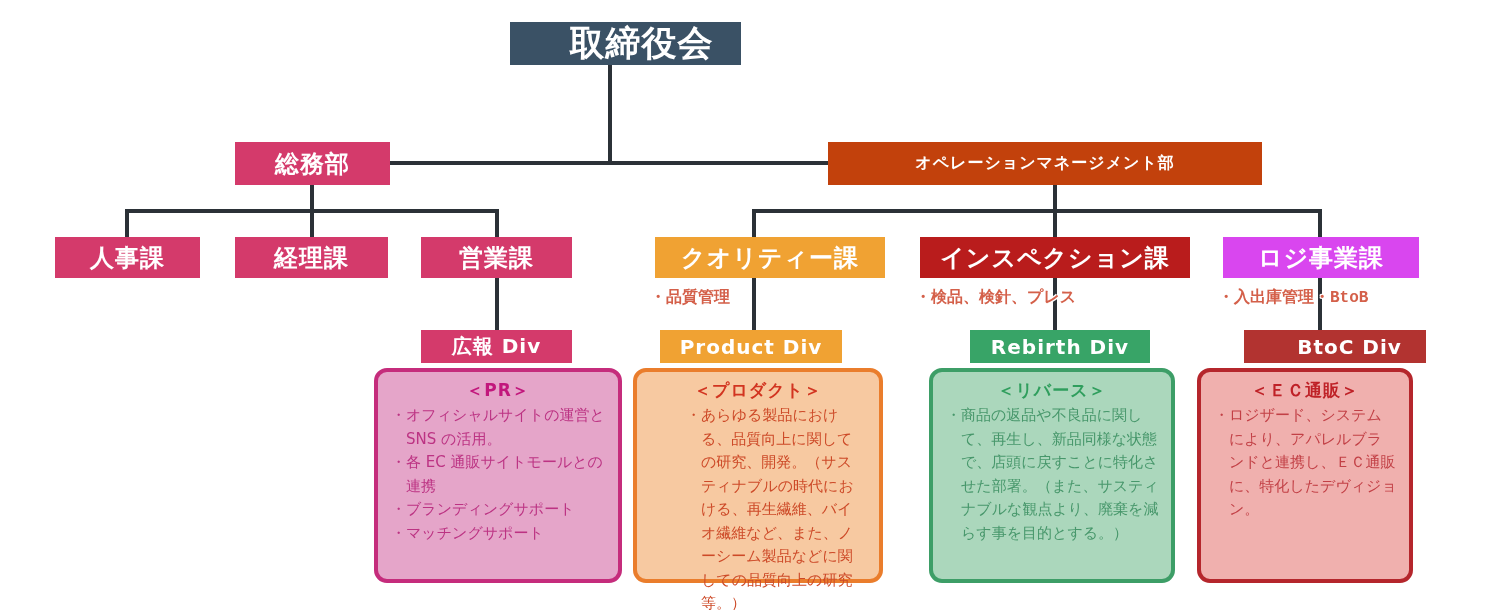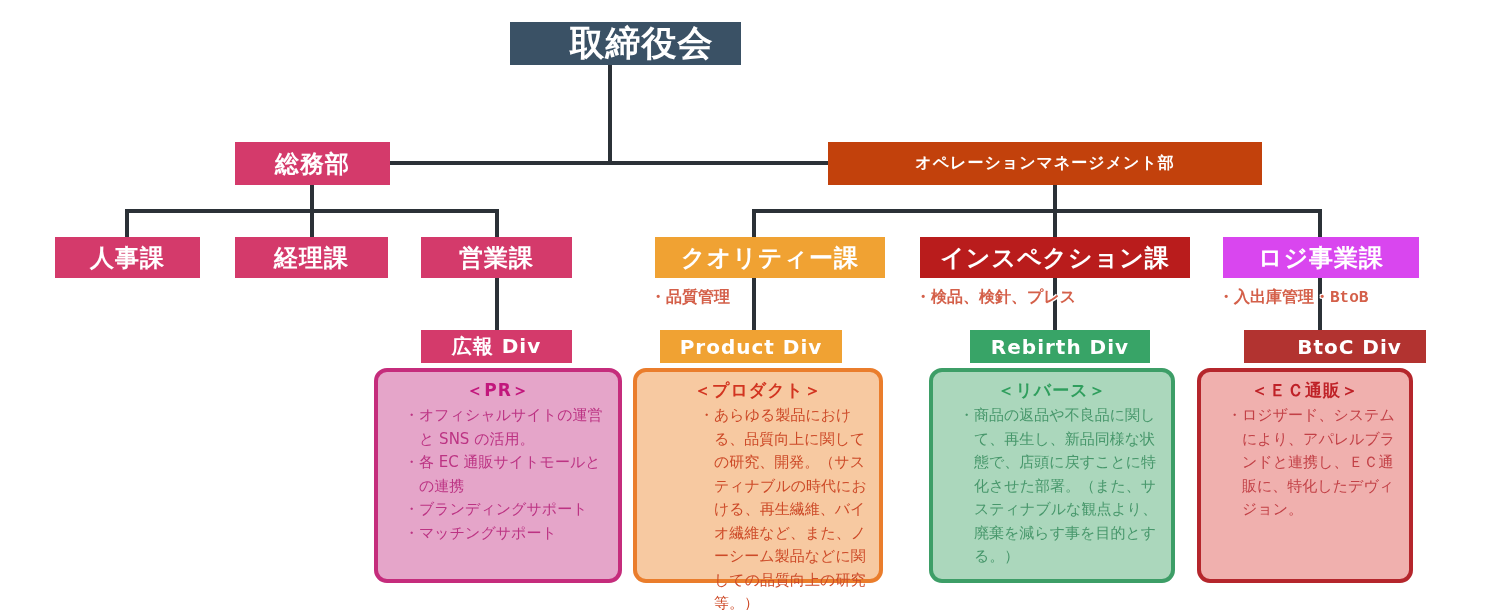--- a/index.html
+++ b/index.html
@@ -37,21 +37,21 @@
   .panel{position:absolute;top:368px;height:215px;border-radius:13px;border:4px solid;box-sizing:border-box;}
   .panel-pr{left:374px;width:248px;background:#e5a5c9;border-color:#c52c7c;}
   .panel-product{left:633px;width:250px;background:#f7c9a1;border-color:#ea7d2c;}
   .panel-rebirth{left:929px;width:246px;background:#abd7bc;border-color:#3d9e67;}
   .panel-btoc{left:1197px;width:216px;background:#f0b0ae;border-color:#b5262c;}
   .panel-title{margin:7px 0 2px 0;text-align:center;font-weight:bold;font-size:17px;letter-spacing:1px;}
   .panel-pr .panel-title{color:#c2177c;}
   .panel-product .panel-title{color:#d23420;}
   .panel-rebirth .panel-title{color:#2f9e5d;}
   .panel-btoc .panel-title{color:#bf2127;}
-  .panel ul{list-style:none;margin:2px 0 0 0;padding:0 12px 0 26px;font-size:15px;line-height:1.57;font-weight:500;}
+  .panel ul{list-style:none;margin:2px 0 0 0;padding:0 12px 0 13px;font-size:15px;line-height:1.57;font-weight:500;}
   .panel li{padding-left:1em;text-indent:-1em;}
   .panel-pr ul{color:#bc3383;}
   .panel-product ul{color:#cd4a28;margin-left:36px;}
   .panel-rebirth ul{color:#47976b;}
   .panel-btoc ul{color:#c24046;}
 
   
   .l-root-drop{left:608px;top:64px;width:4px;height:99px;}
   .l-top-h{left:390px;top:161px;width:440px;height:4px;}
   .l-soumu-drop{left:310px;top:185px;width:4px;height:52px;}

